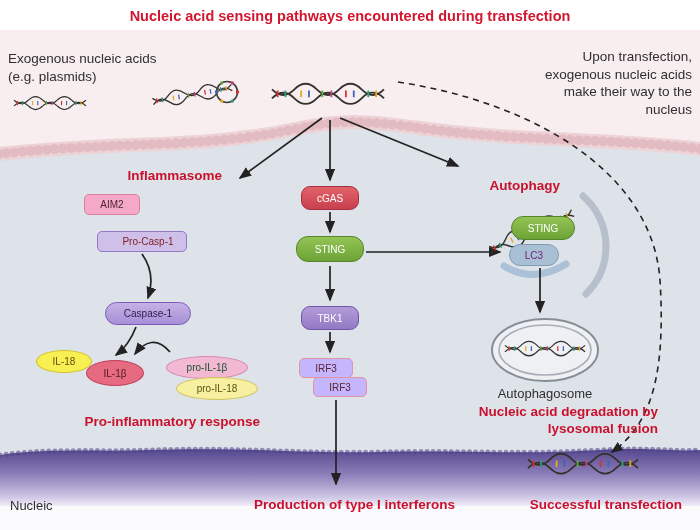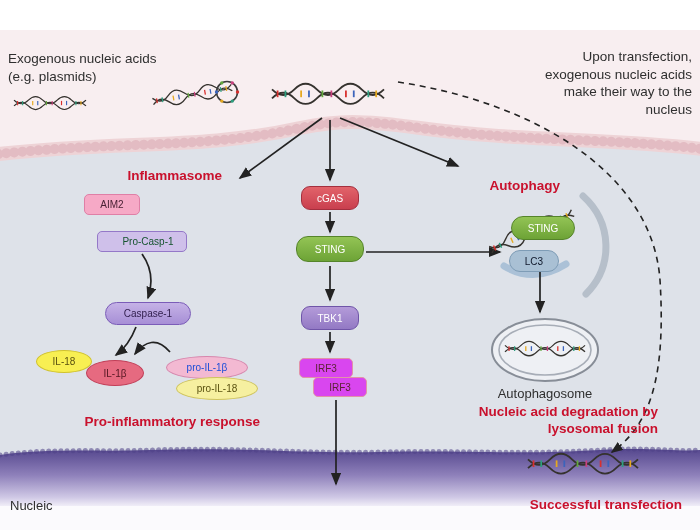--- a/index.html
+++ b/index.html
@@ -10,31 +10,31 @@
   .redlabel{position:absolute;color:#c9112d;font-weight:bold;font-size:13.5px;line-height:1.25;text-align:right;}
   .title{position:absolute;left:0;top:8px;width:700px;text-align:center;color:#d31630;
          font-weight:bold;font-size:14.5px;}
   .chip{position:absolute;display:flex;align-items:center;justify-content:center;
         font-size:10px;font-weight:400;border-radius:5px;border:1.5px solid;
         box-sizing:border-box;white-space:nowrap;}
   .oval{border-radius:50%;}
   .rnd{border-radius:12px;}
   .aim2{background:#f6a9c6;border-color:#df7fa6;color:#4a2235;}
   .asc{background:#f6a83e;border-color:#d8871c;color:#4c1d95;margin-top:20px;}
-  .procasp{background:#cfc0ea;border-color:#9478c8;color:#14532d;padding-left:12px;}
+  .procasp{background:#cfc0ea;border-color:#9478c8;color:#7f1d1d;padding-left:12px;}
   .casp{background:linear-gradient(#c5b2e6,#a78fd6);border-color:#7b5cb8;color:#32204f;}
   .il18{background:#f8ef52;border-color:#d0c22e;color:#5a5210;}
   .il1b{background:#e66a80;border-color:#c23f58;color:#551722;}
-  .proil1b{background:#f3b9d2;border-color:#d687ad;color:#1d4ed8;text-align:center;}
+  .proil1b{background:#f3b9d2;border-color:#d687ad;color:#14532d;text-align:center;}
   .proil18{background:#f6f0a0;border-color:#cfc45e;color:#5a5210;}
   .cgas{background:linear-gradient(#e2636a,#c93f4e);border-color:#a42f3e;color:#fff;}
   .sting{background:linear-gradient(#93c455,#6da336);border-color:#55842a;color:#fff;}
   .tbk1{background:linear-gradient(#b49bd9,#9379c4);border-color:#6f55a8;color:#fff;}
-  .irf3{background:#d946ef;border-color:#e193a8;color:#5c2335;}
-  .lc3{background:#a9c0d4;border-color:#7e9cb6;color:#0f172a;margin-top:6px;}
+  .irf3{background:#c4b5fd;border-color:#e193a8;color:#5c2335;}
+  .lc3{background:#a9c0d4;border-color:#7e9cb6;color:#701a75;}
 </style>
 </head>
 <body>
 
 <div class="canvas">
 
   <svg class="layer" width="700" height="530" viewBox="0 0 700 530">
     <defs>
       <marker id="ah" markerWidth="9" markerHeight="8" refX="6.5" refY="3" orient="auto">
         <path d="M0,0 L7.5,3 L0,6 Z" fill="#222"></path>
@@ -107,20 +107,21 @@
       <circle cx="227" cy="92" r="10.5" fill="none" stroke="#3c3c3c" stroke-width="1.6"></circle>
       <circle cx="237.5" cy="92" r="1.7" fill="#d8302e"></circle>
       <circle cx="232.3" cy="101.1" r="1.7" fill="#2e9e7e"></circle>
       <circle cx="221.8" cy="101.1" r="1.7" fill="#e6a91f"></circle>
       <circle cx="216.5" cy="92" r="1.7" fill="#3c64bb"></circle>
       <circle cx="221.8" cy="82.9" r="1.7" fill="#62a83d"></circle>
       <circle cx="232.3" cy="82.9" r="1.7" fill="#c9417f"></circle>
     </g>
   </svg>
 
+  <div class="title">Nucleic acid sensing pathways encountered during transfection</div>
 
   <div class="txt" style="left:8px;top:50px;width:158px;">Exogenous nucleic acids (e.g. plasmids)</div>
 
   <div class="txt" style="left:518px;top:48px;width:174px;text-align:right;">Upon transfection, exogenous nucleic acids make their way to the nucleus</div>
 
   <div class="redlabel" style="left:62px;top:168px;width:160px;">Inflammasome</div>
 
   <div class="redlabel" style="left:430px;top:162px;width:130px;margin-top:16px;">Autophagy</div>
 
   <div class="chip aim2" style="left:84px;top:194px;width:56px;height:21px;">AIM2</div>
@@ -133,20 +134,21 @@
   <div class="chip proil18 oval" style="left:176px;top:377px;width:82px;height:23px;">pro-IL-18</div>
 
   <div class="redlabel" style="left:40px;top:414px;width:220px;">Pro-inflammatory response</div>
 
   <div class="chip cgas rnd" style="left:301px;top:186px;width:58px;height:24px;border-radius:9px;">cGAS</div>
   <div class="chip sting rnd" style="left:296px;top:236px;width:68px;height:26px;">STING</div>
   <div class="chip tbk1 rnd" style="left:301px;top:306px;width:58px;height:24px;border-radius:9px;">TBK1</div>
   <div class="chip irf3" style="left:299px;top:358px;width:54px;height:20px;">IRF3</div>
   <div class="chip irf3" style="left:313px;top:377px;width:54px;height:20px;">IRF3</div>
 
+  <div class="redlabel" style="left:215px;top:497px;width:240px;">Production of type I interferons</div>
 
   <div class="chip sting rnd" style="left:511px;top:216px;width:64px;height:24px;">STING</div>
   <div class="chip lc3 rnd" style="left:509px;top:244px;width:50px;height:22px;">LC3</div>
 
   <div class="txt" style="left:475px;top:386px;width:140px;text-align:center;font-size:13px;">Autophagosome</div>
 
   <div class="redlabel" style="left:448px;top:404px;width:210px;">Nucleic acid degradation by lysosomal fusion</div>
 
   <div class="txt" style="left:10px;top:498px;font-size:13px;">Nucleic</div>
   <div class="redlabel" style="left:492px;top:497px;width:190px;">Successful transfection</div>

